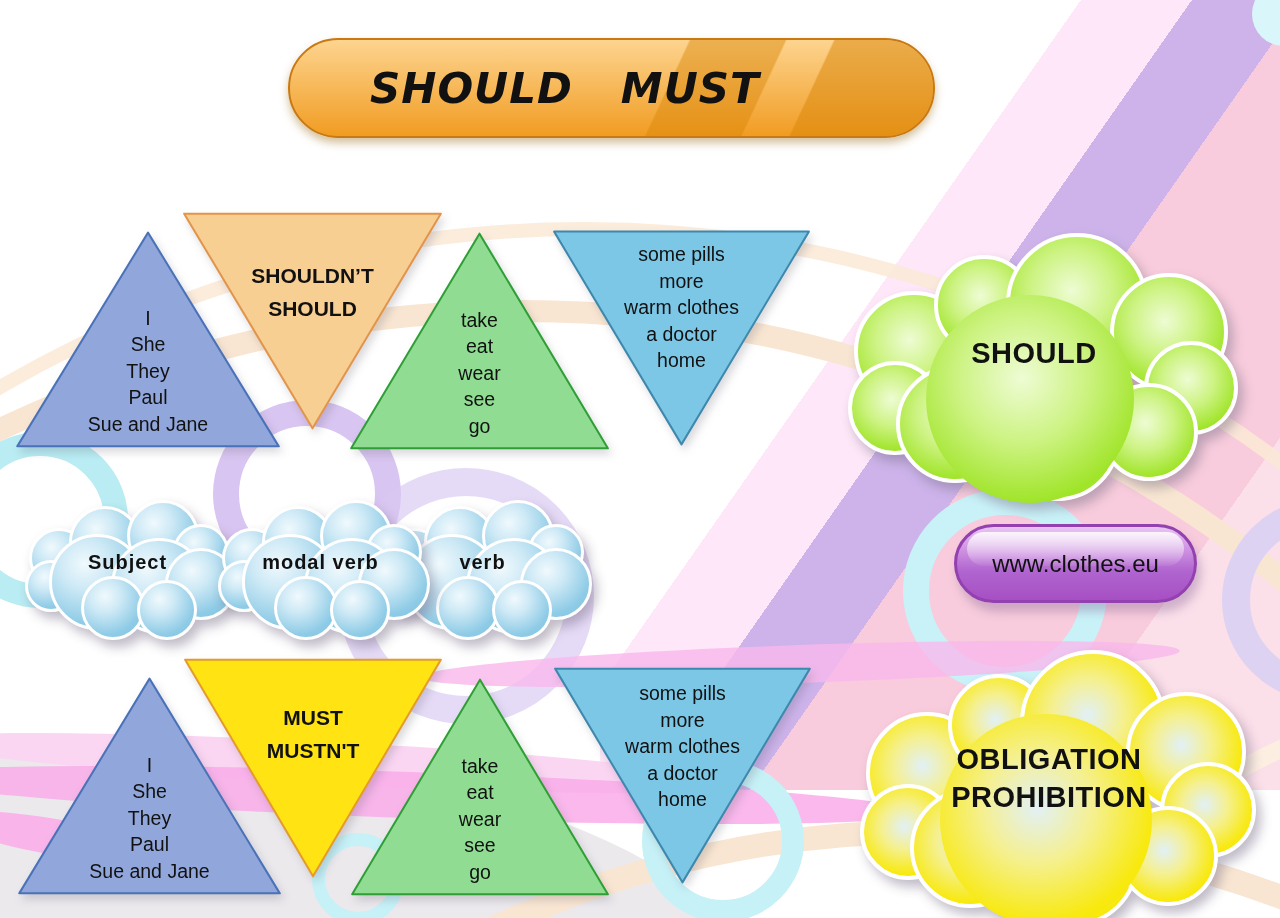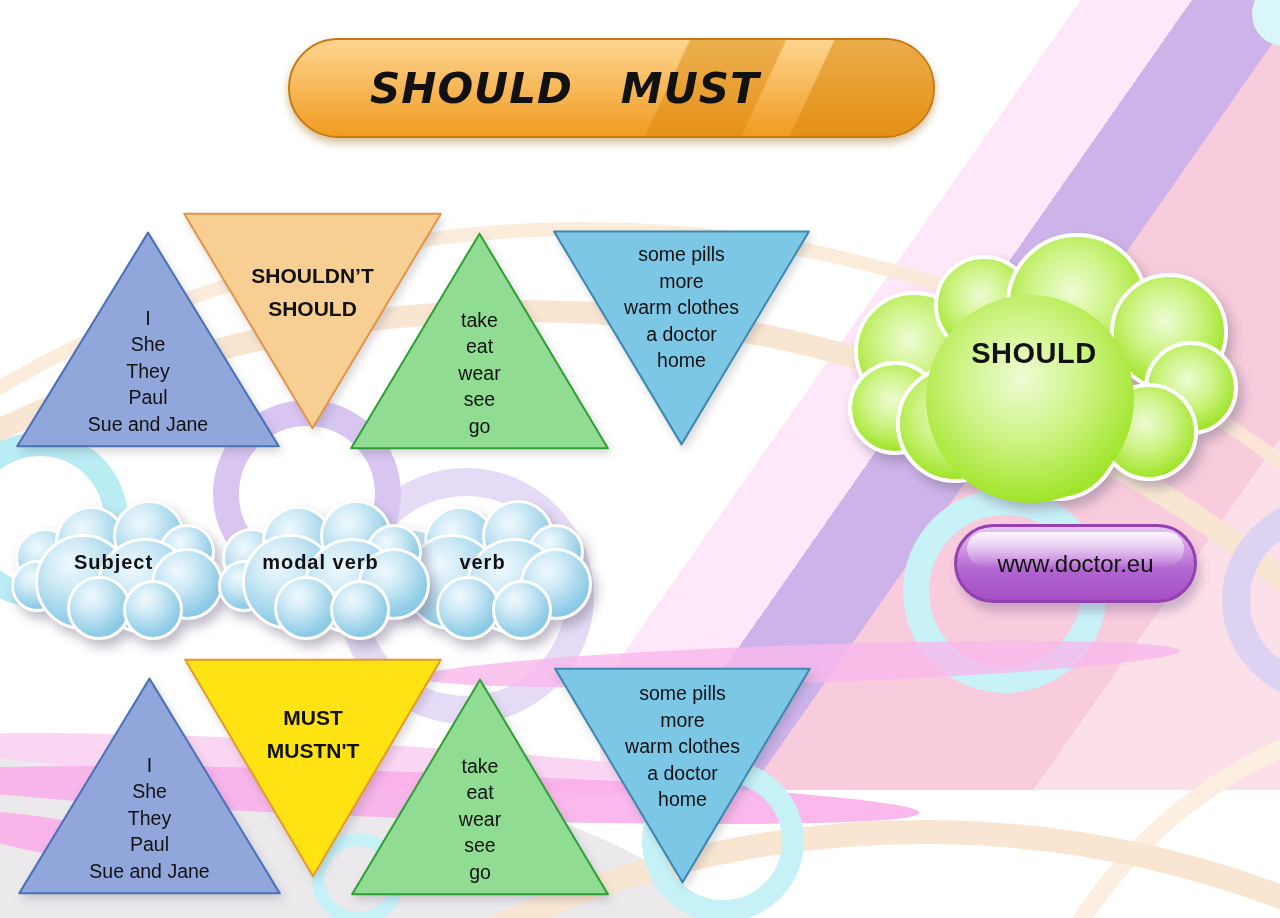--- a/index.html
+++ b/index.html
@@ -131,21 +131,21 @@
     <i class="bb" style="left:262px;top:40px;width:118px;height:118px;"></i>
     <i class="bb" style="left:296px;top:108px;width:94px;height:94px;"></i>
     <i class="bb" style="left:0px;top:128px;width:94px;height:94px;"></i>
     <i class="bb" style="left:48px;top:132px;width:118px;height:118px;"></i>
     <i class="bb" style="left:148px;top:144px;width:124px;height:124px;"></i>
     <i class="bb" style="left:252px;top:150px;width:98px;height:98px;"></i>
     <i class="bb" style="left:78px;top:62px;width:208px;height:208px;border-width:0;"></i>
     <div class="cloud-text cat-text">SHOULD</div>
   </div>
 
-  <div class="cloud cloud-blue" style="left:11px;top:498px;width:205px;height:128px;">
+  <div class="cloud cloud-blue" style="left:25px;top:498px;width:205px;height:128px;">
     <i class="bb" style="left:4px;top:30px;width:60px;height:60px;"></i>
     <i class="bb" style="left:44px;top:8px;width:72px;height:72px;"></i>
     <i class="bb" style="left:102px;top:2px;width:72px;height:72px;"></i>
     <i class="bb" style="left:148px;top:26px;width:56px;height:56px;"></i>
     <i class="bb" style="left:0px;top:62px;width:52px;height:52px;"></i>
     <i class="bb" style="left:24px;top:36px;width:96px;height:96px;"></i>
     <i class="bb" style="left:86px;top:40px;width:96px;height:96px;"></i>
     <i class="bb" style="left:140px;top:50px;width:72px;height:72px;"></i>
     <i class="bb" style="left:56px;top:78px;width:64px;height:64px;"></i>
     <i class="bb" style="left:112px;top:82px;width:60px;height:60px;"></i>
@@ -172,21 +172,21 @@
     <i class="bb" style="left:0px;top:62px;width:52px;height:52px;"></i>
     <i class="bb" style="left:24px;top:36px;width:96px;height:96px;"></i>
     <i class="bb" style="left:86px;top:40px;width:96px;height:96px;"></i>
     <i class="bb" style="left:140px;top:50px;width:72px;height:72px;"></i>
     <i class="bb" style="left:56px;top:78px;width:64px;height:64px;"></i>
     <i class="bb" style="left:112px;top:82px;width:60px;height:60px;"></i>
     <div class="cloud-text label-text">modal verb</div>
   </div>
 
   <div class="pill">
-    <span>www.doctor.eu</span>
+    <span>www.clothes.eu</span>
   </div>
 
   <div class="tri" style="left:16px;top:676px;width:267px;height:220px;">
     <svg viewBox="0 0 100 100" preserveAspectRatio="none">
         <polygon class="p-subject" points="50,1.2 98.8,98.8 1.2,98.8"></polygon>
       </svg>
     <div class="tri-text up-text">I
 She
 They
 Paul
@@ -213,14 +213,28 @@
     <svg viewBox="0 0 100 100" preserveAspectRatio="none">
         <polygon class="p-rest" points="1.2,1.2 98.8,1.2 50,98.8"></polygon>
       </svg>
     <div class="tri-text down-text" style="padding-top:14px;">some pills
 more
 warm clothes
 a doctor
 home</div>
   </div>
 
+  <div class="cloud cloud-yellow" style="left:860px;top:648px;width:378px;height:260px;">
+    <i class="bb" style="left:6px;top:64px;width:122px;height:122px;"></i>
+    <i class="bb" style="left:88px;top:26px;width:102px;height:102px;"></i>
+    <i class="bb" style="left:160px;top:2px;width:146px;height:146px;"></i>
+    <i class="bb" style="left:266px;top:44px;width:120px;height:120px;"></i>
+    <i class="bb" style="left:300px;top:114px;width:96px;height:96px;"></i>
+    <i class="bb" style="left:0px;top:136px;width:96px;height:96px;"></i>
+    <i class="bb" style="left:50px;top:140px;width:120px;height:120px;"></i>
+    <i class="bb" style="left:152px;top:152px;width:126px;height:126px;"></i>
+    <i class="bb" style="left:258px;top:158px;width:100px;height:100px;"></i>
+    <i class="bb" style="left:80px;top:66px;width:212px;height:212px;border-width:0;"></i>
+    <div class="cloud-text cat-text">OBLIGATION
+PROHIBITION</div>
+  </div>
 
 </div>
 
 </body></html>

